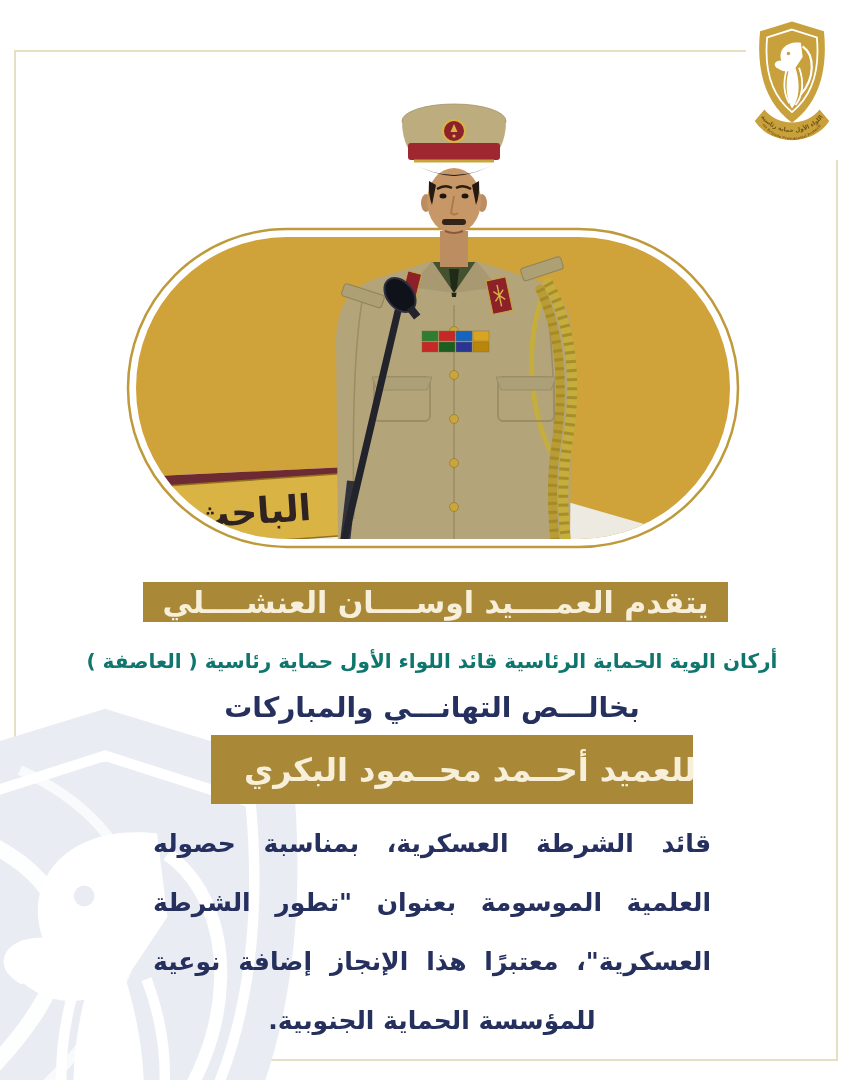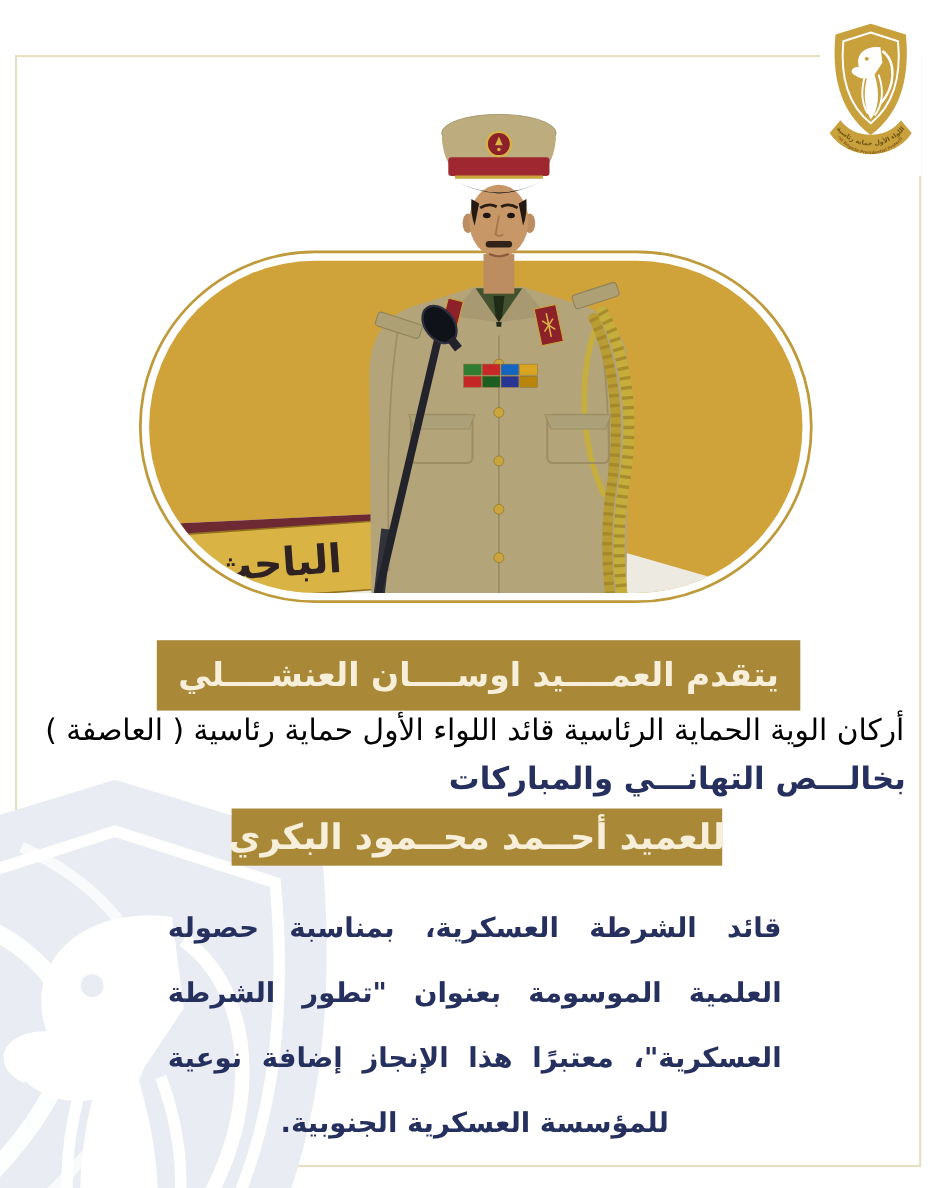--- a/index.html
+++ b/index.html
@@ -20,28 +20,28 @@
   .swoosh{position:absolute;left:0px;top:740px;width:430px;height:340px;z-index:2;pointer-events:none;}
   
   .scene{position:absolute;left:102px;top:78px;width:660px;height:480px;z-index:3;}
   .scene svg{width:100%;height:100%;}
   
   .banner{
     position:absolute;background:#A98938;color:#F7EFDA;font-weight:bold;
     display:flex;align-items:center;justify-content:center;z-index:4;
     letter-spacing:0;white-space:nowrap;
   }
-  .banner1{left:143px;top:582px;width:585px;height:64px;font-size:30px;}
-  .banner2{left:211px;top:735px;width:446px;height:52px;font-size:32px;}
+  .banner1{left:143px;top:582px;width:585px;height:40px;font-size:30px;}
+  .banner2{left:211px;top:735px;width:446px;height:69px;font-size:32px;padding-left:36px;}
   .subline{
     position:absolute;left:40px;right:40px;top:649px;text-align:center;
-    color:#000000;font-size:27px;font-weight:normal;z-index:4;white-space:nowrap;
+    color:#0f766e;font-size:20px;font-weight:bold;z-index:4;white-space:nowrap;
   }
   .greeting{
-    position:absolute;left:40px;right:40px;top:691px;
+    position:absolute;left:40px;right:40px;top:691px;text-align:center;
     color:#26305E;font-size:28px;font-weight:bold;z-index:4;white-space:nowrap;
   }
   .bodytext{
     position:absolute;left:0;top:806px;right:0;z-index:4;
     color:#26305E;font-weight:bold;font-size:25px;
   }
   .bodytext .bline{
     width:558px;margin:17px auto;line-height:42px;height:42px;
     text-align:justify;text-align-last:justify;white-space:nowrap;
   }
@@ -224,16 +224,16 @@
   <div class="greeting">بخالـــص التهانـــي والمباركات</div>
 
   <div class="banner banner2">
     <span>للعميد أحــمد محــمود البكري</span>
   </div>
 
   <div class="bodytext">
     <div class="bline">قائد الشرطة العسكرية، بمناسبة حصوله</div>
     <div class="bline">العلمية الموسومة بعنوان "تطور الشرطة</div>
     <div class="bline">العسكرية"، معتبرًا هذا الإنجاز إضافة نوعية</div>
-    <div class="bline last">للمؤسسة العسكرية الجنوبية.</div>
+    <div class="bline last">للمؤسسة الحماية الجنوبية.</div>
   </div>
 
 </div>
 
 </body></html>

